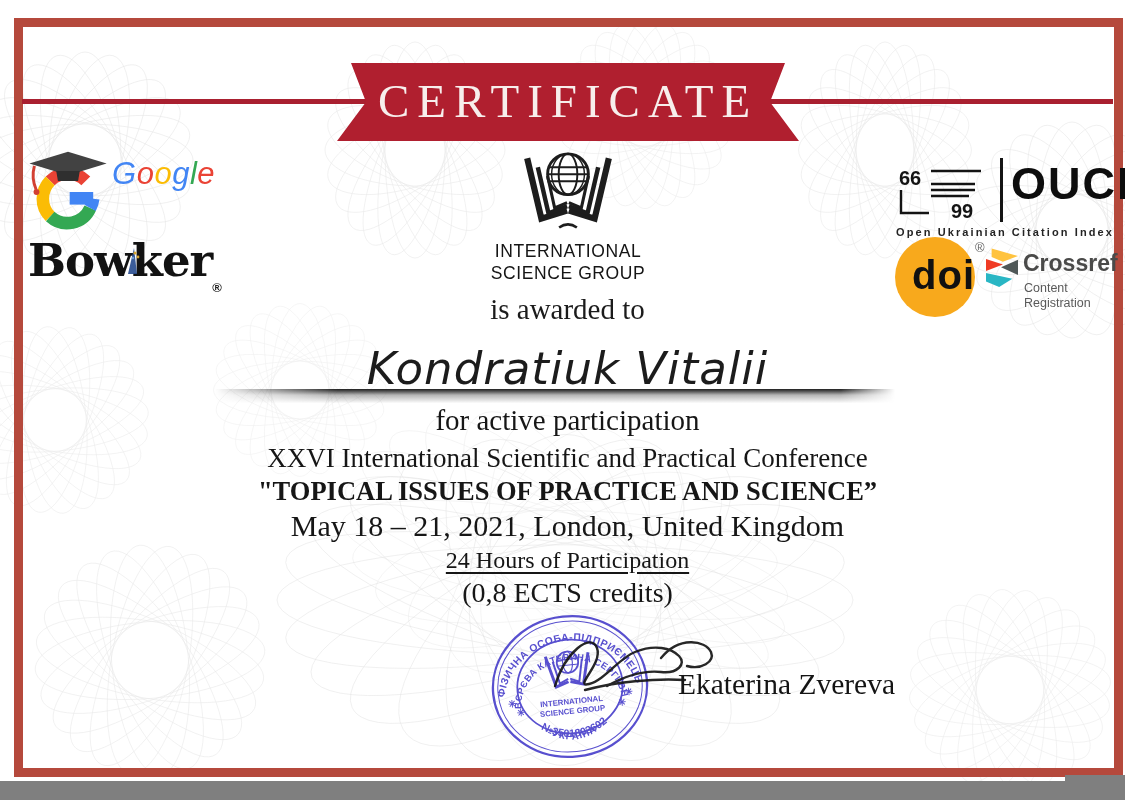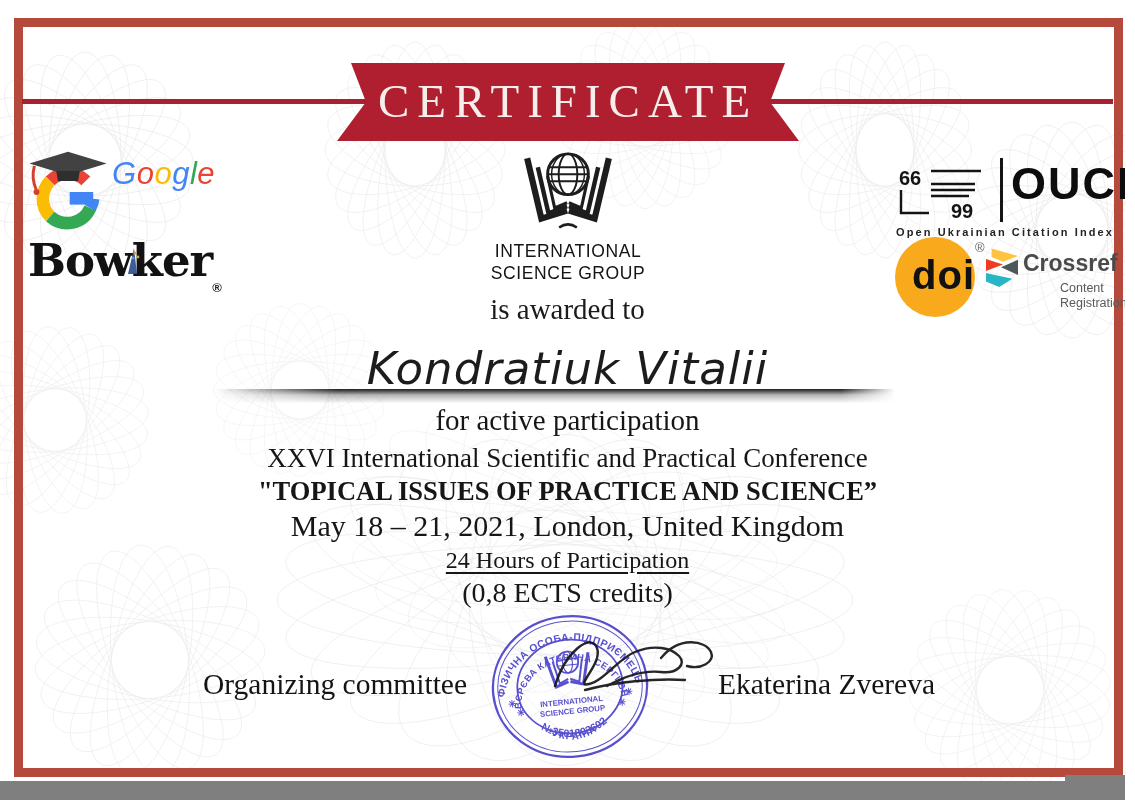--- a/index.html
+++ b/index.html
@@ -53,21 +53,21 @@
   .doi-badge{position:absolute;left:895px;top:237px;width:80px;height:80px;border-radius:50%;
              background:#f8a91c;display:flex;align-items:center;justify-content:flex-end;}
   .doi-text{font-family:"Liberation Sans", sans-serif;font-weight:800;font-size:40px;color:#111;
             letter-spacing:1px;padding-bottom:4px;}
   .doi-reg{position:absolute;left:975px;top:240px;font-family:"Liberation Sans", sans-serif;
            font-size:13px;color:#666;}
   .crossref-icon{position:absolute;left:986px;top:247px;width:32px;height:52px;}
   .crossref-name{position:absolute;left:1023px;top:250px;font-family:"Liberation Sans", sans-serif;
                  font-weight:800;font-size:23px;color:#4a4a49;}
   .crossref-sub{position:absolute;left:1024px;top:281px;font-family:"Liberation Sans", sans-serif;
-                font-size:12.5px;color:#595959;line-height:15px;margin-left:36px;}
+                font-size:12.5px;color:#595959;line-height:15px;}
 
   
   .recipient{position:absolute;left:0;top:342px;width:1135px;text-align:center;
              font-family:"DejaVu Sans", sans-serif;font-style:italic;font-size:45px;
              color:#1c1c1c;letter-spacing:1px;}
   .name-shadow{position:absolute;left:215px;top:389px;width:680px;height:16px;
                background:linear-gradient(to bottom, rgba(20,20,20,0.95) 0px, rgba(45,45,45,0.85) 2px,
                           rgba(90,90,90,0.45) 6px, rgba(120,120,120,0) 90%);
                -webkit-mask-image:linear-gradient(to right, transparent 0%, #000 18%, #000 92%, transparent 100%);
                mask-image:linear-gradient(to right, transparent 0%, #000 18%, #000 92%, transparent 100%);}
@@ -75,21 +75,21 @@
   .for-line{top:404px;font-size:29px;}
   .conf-line{top:443px;font-size:27px;}
   .conf-title{top:476px;font-size:26.5px;font-weight:bold;}
   .date-line{top:509px;font-size:30px;}
   .hours-line{top:547px;font-size:24px;}
   .hours-line span{text-decoration:underline;text-decoration-thickness:2px;text-underline-offset:4px;}
   .ects-line{top:577px;font-size:28px;}
 
   
   .committee{position:absolute;left:203px;top:668px;font-size:29.5px;color:#141414;}
-  .signatory{position:absolute;left:678px;top:668px;font-size:29.5px;color:#141414;margin-left:40px;}
+  .signatory{position:absolute;left:678px;top:668px;font-size:29.5px;color:#141414;}
   .stamp{position:absolute;left:487px;top:611px;width:166px;height:152px;opacity:0.92;}
   .signature{position:absolute;left:545px;top:620px;width:185px;height:100px;}
 
   
   .gray-bar{position:absolute;left:0;bottom:0;width:1135px;height:19px;background:#7f7f7f;}
   .gray-corner{position:absolute;right:0;bottom:0;width:60px;height:25px;background:#7f7f7f;}
 </style>
 </head>
 <body>
 
@@ -215,21 +215,20 @@
 
   <div class="bodyline for-line">for active participation</div>
   <div class="bodyline conf-line">XXVI International Scientific and  Practical Conference</div>
   <div class="bodyline conf-title">"TOPICAL ISSUES OF PRACTICE AND SCIENCE”</div>
   <div class="bodyline date-line">May 18 – 21, 2021, London, United Kingdom</div>
   <div class="bodyline hours-line">
     <span>24 Hours of Participation</span>
   </div>
   <div class="bodyline ects-line">(0,8 ECTS credits)</div>
 
-  <div class="committee">Organizing committee</div>
   <div class="signatory">Ekaterina Zvereva</div>
 
   <svg class="stamp" viewBox="0 0 170 155">
     <defs>
       <path id="arcOuter" d="M 16,92 A 69,62 0 1 1 154,92" fill="none"></path>
       <path id="arcInner" d="M 33,96 A 52,46 0 1 1 137,96" fill="none"></path>
       <path id="arcNum" d="M 36,98 A 52,46 0 0 0 134,98" fill="none"></path>
       <path id="arcCountry" d="M 49,112 A 41,37 0 0 0 121,112" fill="none"></path>
     </defs>
     <g transform="rotate(-6 85 77)">

